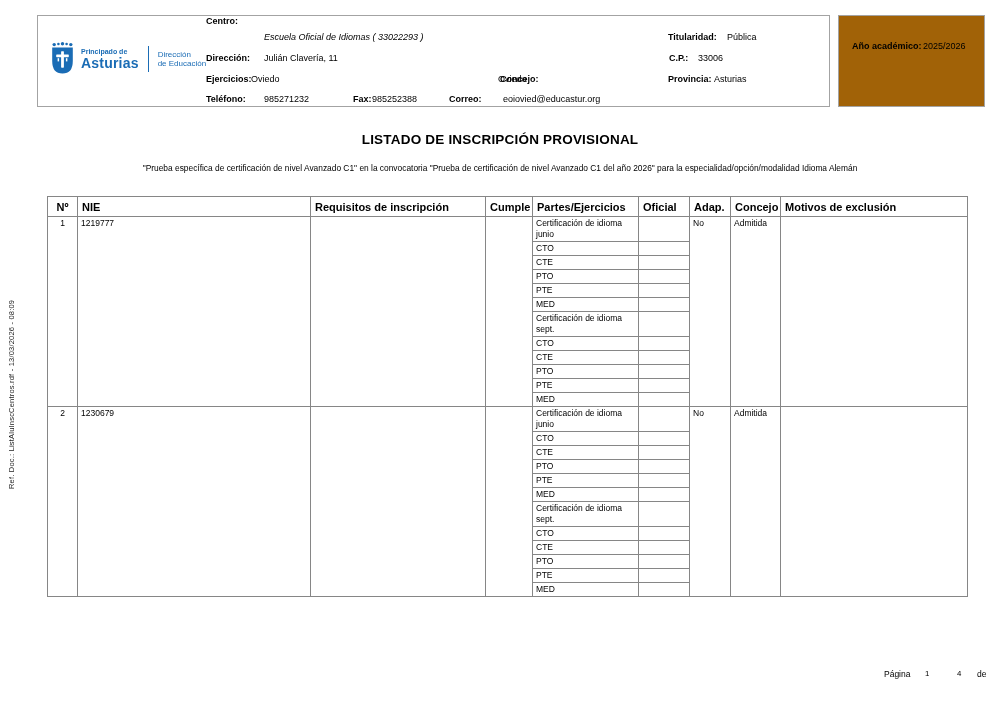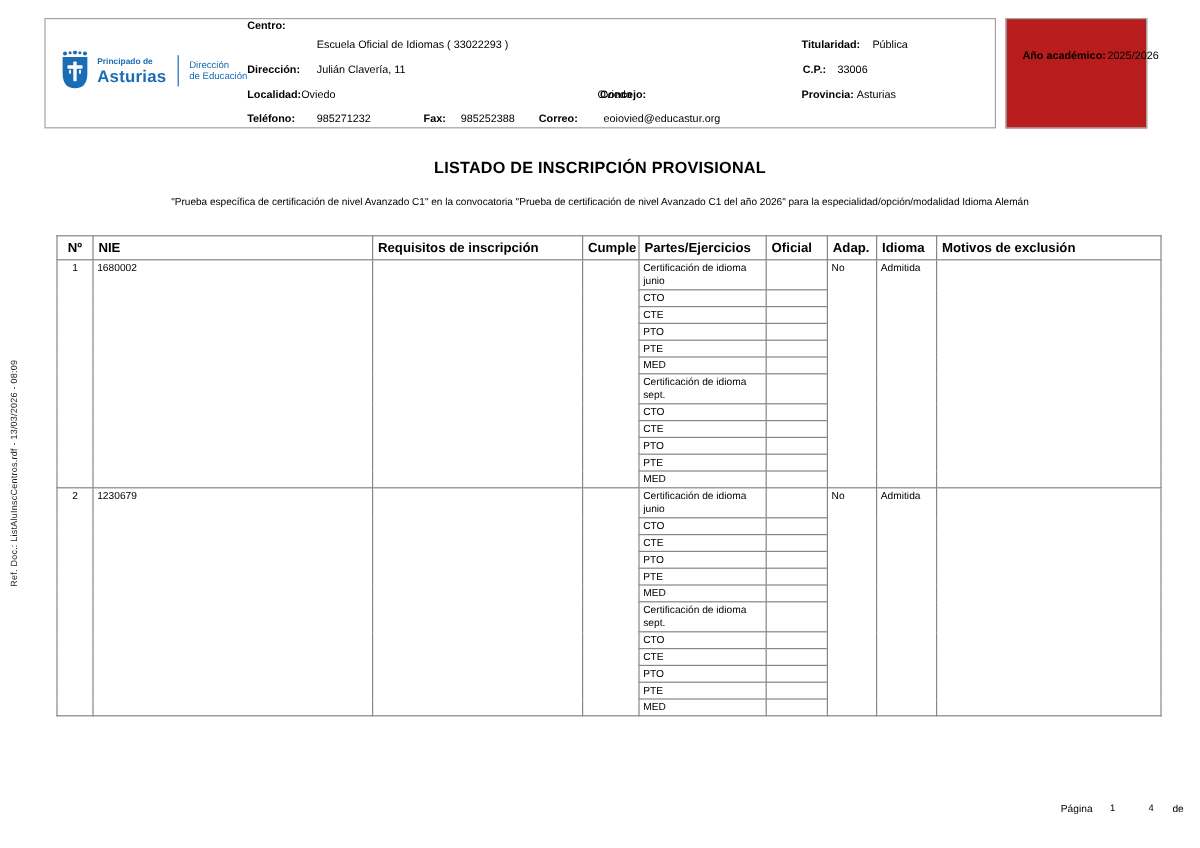--- a/index.html
+++ b/index.html
@@ -3,21 +3,21 @@
 <meta charset="utf-8">
 <style>
   html,body{margin:0;padding:0;}
   body{
     width:1000px;height:707px;position:relative;background:#ffffff;color:#000;
     font-family:"Liberation Sans",sans-serif;overflow:hidden;
   }
   
   .hdr-box{position:absolute;border:1px solid #a3a3a3;box-sizing:border-box;background:#fff;}
   #main-hdr{left:37px;top:15px;width:793px;height:92px;}
-  #ano-box{left:838px;top:15px;width:118px;height:92px;background:#b91c1c;}
+  #ano-box{left:838px;top:15px;width:147px;height:92px;background:#a16207;}
   .fld{position:absolute;font-size:9px;white-space:nowrap;line-height:10px;}
   .fld.lbl{font-weight:bold;}
   #ano-box .fld{top:25px;left:13px;}
   #ano-box .val{top:25px;left:84px;font-weight:normal;}
   
   #logo{position:absolute;left:13px;top:26px;display:flex;align-items:center;gap:7px;}
   #logo .shield{flex:0 0 auto;}
   #logo .principado{line-height:1;}
   #logo .p-small{font-size:7px;font-weight:bold;color:#1a6cb5;display:block;margin-bottom:1px;}
   #logo .p-big{font-size:14px;font-weight:bold;color:#1a6cb5;display:block;letter-spacing:.2px;}
@@ -73,40 +73,40 @@
       <span class="p-big">Asturias</span>
     </div>
     <div class="divider"></div>
     <div class="consejeria">
       <div>Dirección</div>
       <div>de Educación</div>
     </div>
   </div>
 
   <span class="fld lbl" style="left:168px;top:0;">Centro:</span>
-  <span class="fld" style="left:226px;top:16px;">Escuela Oficial de Idiomas ( 33022293 )</span>
+  <span class="fld" style="left:226px;top:16px;font-style:italic;">Escuela Oficial de Idiomas ( 33022293 )</span>
   <span class="fld lbl" style="left:630px;top:16px;">Titularidad:</span>
   <span class="fld" style="left:689px;top:16px;">Pública</span>
 
   <span class="fld lbl" style="left:168px;top:37px;">Dirección:</span>
   <span class="fld" style="left:226px;top:37px;">Julián Clavería, 11</span>
   <span class="fld lbl" style="left:631px;top:37px;">C.P.:</span>
   <span class="fld" style="left:660px;top:37px;">33006</span>
 
-  <span class="fld lbl" style="left:168px;top:58px;">Localidad:</span>
+  <span class="fld lbl" style="left:168px;top:58px;">Ejercicios:</span>
   <span class="fld" style="left:213px;top:58px;">Oviedo</span>
   <span class="fld lbl" style="left:414px;top:58px;margin-left:48px;">Concejo:</span>
   <span class="fld" style="left:460px;top:58px;">Oviedo</span>
   <span class="fld lbl" style="left:630px;top:58px;">Provincia:</span>
   <span class="fld" style="left:676px;top:58px;">Asturias</span>
 
   <span class="fld lbl" style="left:168px;top:78px;">Teléfono:</span>
   <span class="fld" style="left:226px;top:78px;">985271232</span>
   <span class="fld lbl" style="left:315px;top:78px;">Fax:</span>
-  <span class="fld" style="left:346px;top:78px;">985252388</span>
+  <span class="fld" style="left:334px;top:78px;">985252388</span>
   <span class="fld lbl" style="left:411px;top:78px;">Correo:</span>
   <span class="fld" style="left:465px;top:78px;">eoiovied@educastur.org</span>
 </div>
 
 <div id="ano-box" class="hdr-box">
   <span class="fld lbl">Año académico:</span>
   <span class="fld val">2025/2026</span>
 </div>
 
 <div id="doc-title">LISTADO DE INSCRIPCIÓN PROVISIONAL</div>
@@ -126,28 +126,28 @@
   </colgroup>
   <thead>
     <tr>
         <th class="center">Nº</th>
         <th>NIE</th>
         <th>Requisitos de inscripción</th>
         <th>Cumple</th>
         <th>Partes/Ejercicios</th>
         <th>Oficial</th>
         <th>Adap.</th>
-        <th>Idioma</th>
+        <th>Concejo</th>
         <th>Motivos de exclusión</th>
       </tr>
   </thead>
   <tbody>
       <tr>
         <td rowspan="12" class="center">1</td>
-        <td rowspan="12">1680002</td>
+        <td rowspan="12">1219777</td>
         <td rowspan="12"></td>
         <td rowspan="12"></td>
         <td>Certificación de idioma junio</td>
         <td></td>
         <td rowspan="12">No</td>
         <td rowspan="12">Admitida</td>
         <td rowspan="12"></td>
       </tr>
       <tr>
         <td>CTO</td>

